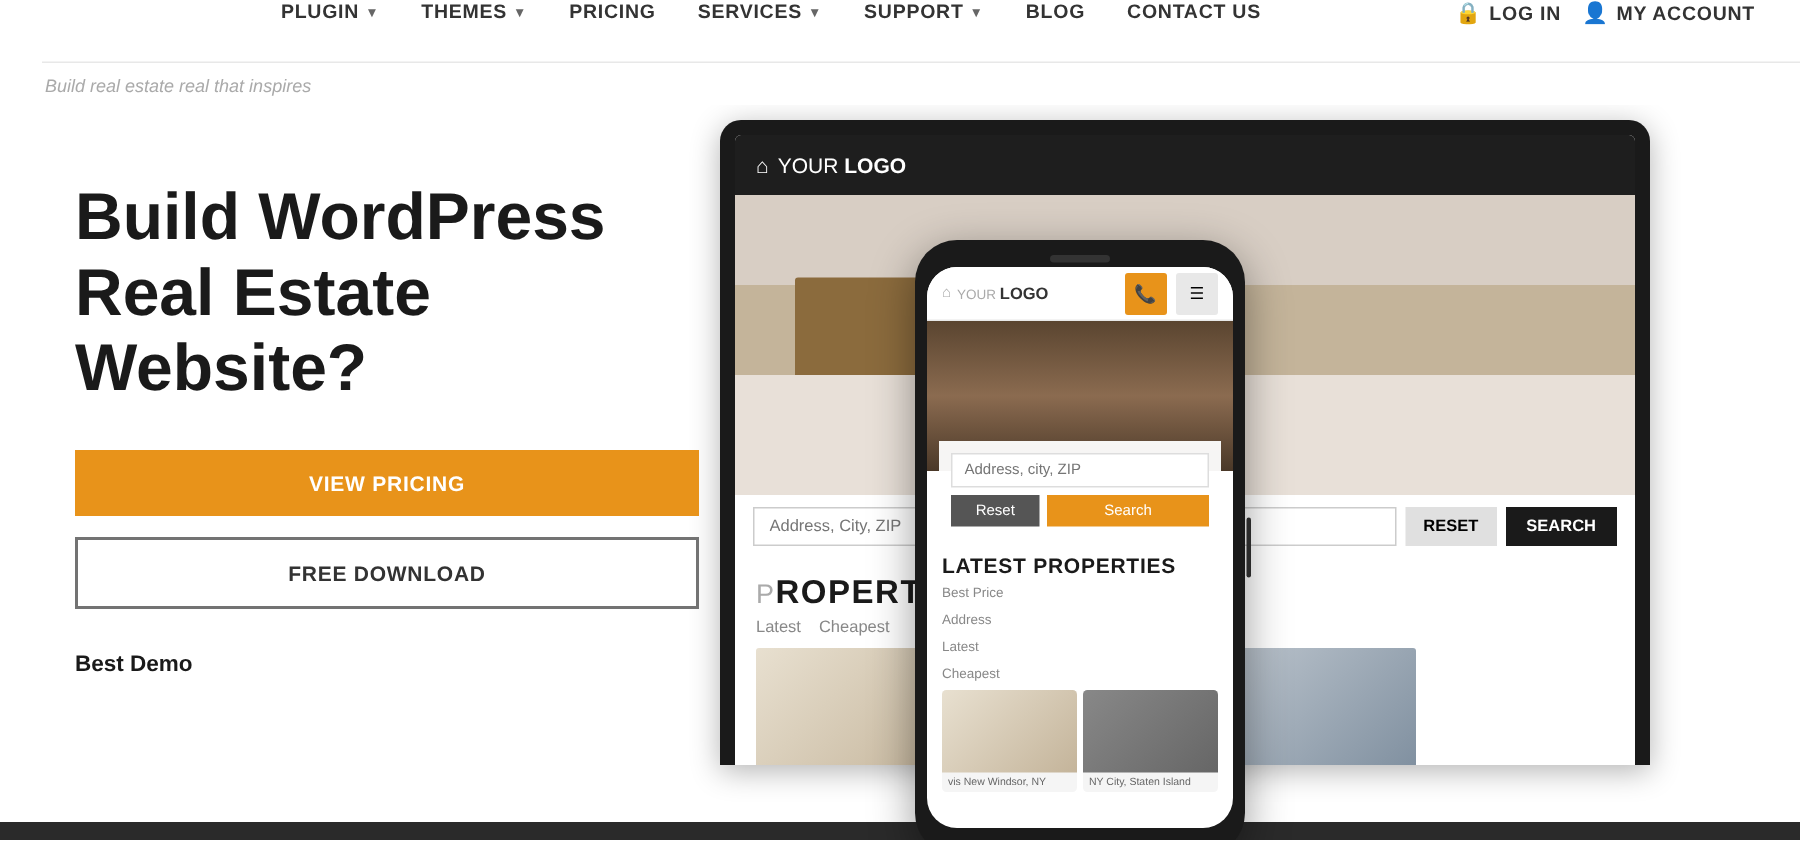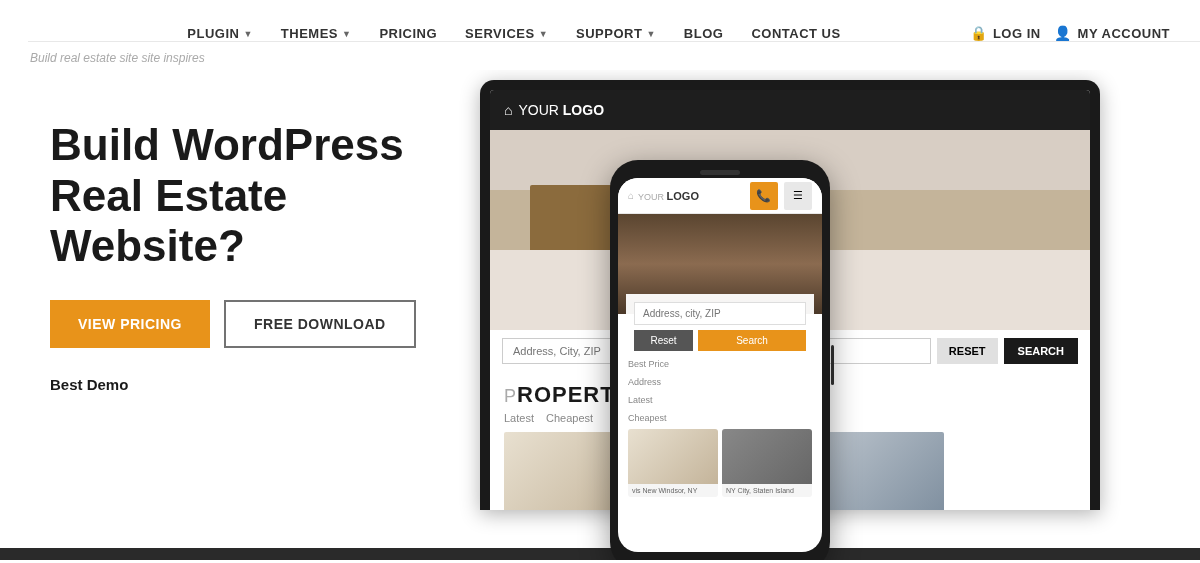--- a/index.html
+++ b/index.html
@@ -1,21 +1,21 @@
 <!DOCTYPE html>
 <html><head>
   <meta charset="utf-8">
   <style>
     * { margin: 0; padding: 0; box-sizing: border-box; }
     body { font-family: 'Helvetica Neue', Arial, sans-serif; background: #fff; width: 1200px; overflow: hidden; }
 
     
     nav {
       display: flex;
-      align-items: flex-end;
+      align-items: flex-start;
       padding: 0 30px;
       height: 42px;
       border-bottom: 1px solid #e8e8e8;
       background: #fff;
       margin-left: 28px;
     }
     .nav-items {
       display: flex;
       align-items: center;
       gap: 0;
@@ -93,20 +93,21 @@
     .hero-subtitle {
       font-size: 18px;
       color: #444;
       margin-bottom: 36px;
       font-weight: 400;
     }
     .hero-buttons {
       display: flex;
       gap: 14px;
       margin-bottom: 28px;
+      flex-direction: column;
     }
     .btn-orange {
       background: #e8931a;
       color: #fff;
       border: none;
       padding: 14px 28px;
       font-size: 14px;
       font-weight: 700;
       letter-spacing: 0.5px;
       text-transform: uppercase;
@@ -517,21 +518,21 @@
       <span>LOG IN</span>
     </a>
     <a href="#">
       <span class="person-icon">👤</span>
       <span>MY ACCOUNT</span>
     </a>
   </div>
 </nav>
 
 <div class="tagline-bar">
-  <span>Build real estate site site inspires</span>
+  <span>Build real estate real that inspires</span>
 </div>
 
 <div class="hero">
 
   <div class="hero-left">
     <h1 class="hero-title">Build WordPress Real Estate Website?</h1>
     <div class="hero-buttons">
       <button class="btn-orange">VIEW PRICING</button>
       <button class="btn-outline">FREE DOWNLOAD</button>
     </div>
@@ -617,20 +618,21 @@
           </div>
 
           <div class="phone-search-section">
             <input class="phone-search-input" type="text" placeholder="Address, city, ZIP" style="">
             <div class="phone-search-btns">
               <button class="phone-btn-reset">Reset</button>
               <button class="phone-btn-search">Search</button>
             </div>
           </div>
 
+          <div class="phone-latest-title">LATEST PROPERTIES</div>
           <div class="phone-filter-tabs">
             <span class="phone-filter-tab">Best Price</span>
             <span class="phone-filter-tab">Address</span>
             <span class="phone-filter-tab">Latest</span>
             <span class="phone-filter-tab">Cheapest</span>
           </div>
           <div class="phone-prop-cards">
             <div class="phone-card">
               <div class="phone-card-img" style="background: linear-gradient(135deg,#e8e0d0,#c4b49a);"></div>
               <div class="phone-card-addr">vis New Windsor, NY</div>

